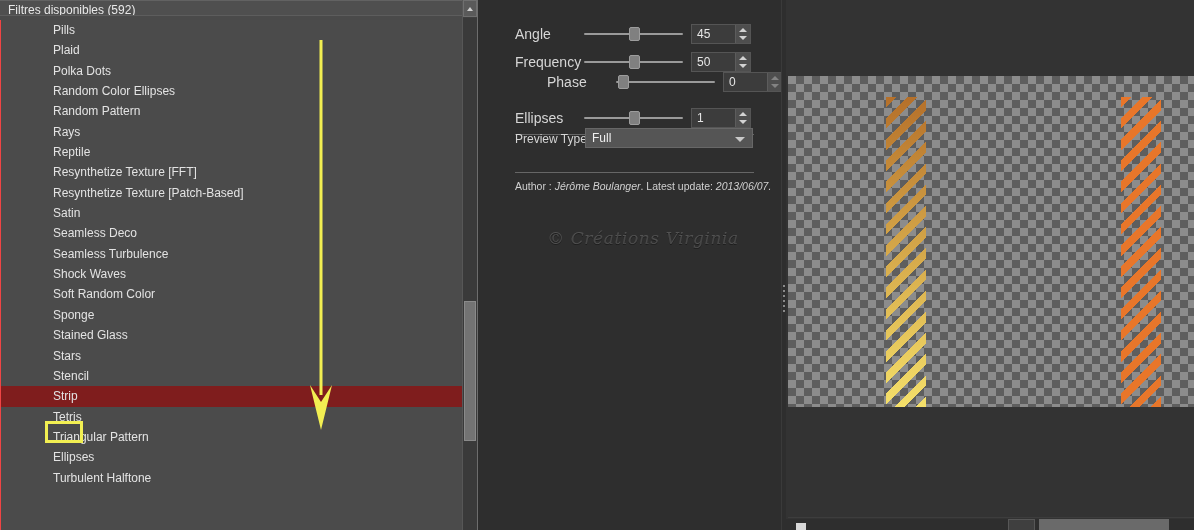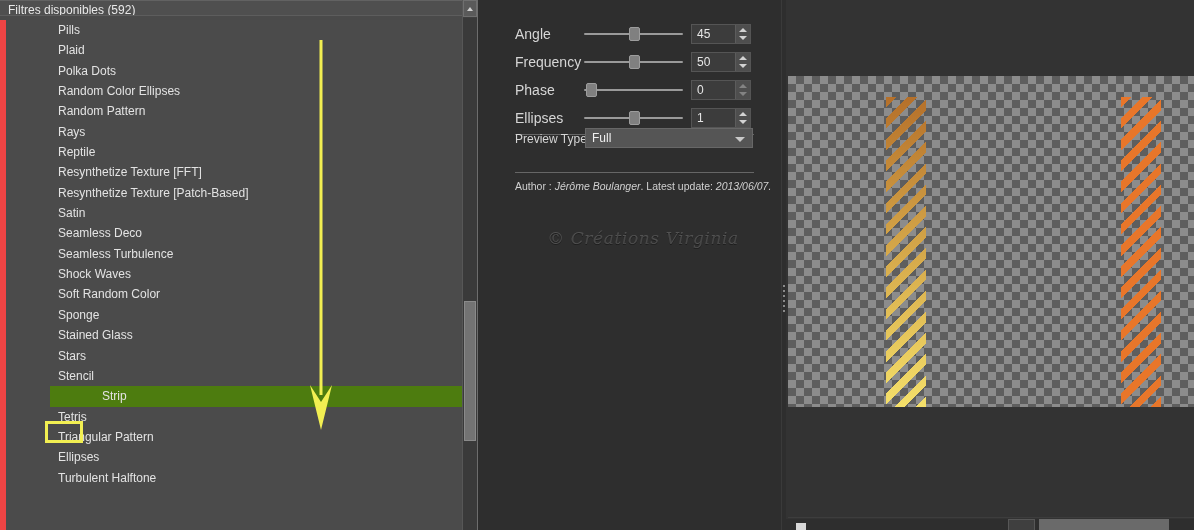--- a/index.html
+++ b/index.html
@@ -51,37 +51,36 @@
     overflow: hidden;
   }
 
   #list-scroll-area {
     position: absolute;
     left: 0; top: 20px;
     width: 463px;
     height: 510px;
     background: #4b4b4b;
     overflow: hidden;
-    border-left: 6px solid #ef4444;
+    border-left: 1px solid #ef4444;
     box-sizing: border-box;
   }
 
   .list-row {
     position: relative;
     height: 20.35px;
     line-height: 20.35px;
     color: #e3e3e3;
     font-size: 12px;
     padding-left: 52px;
     white-space: nowrap;
     box-sizing: border-box;
   }
   .list-row.selected {
-    background: #4d7c0f;
-    margin-left: 44px;
+    background: #7f1d1d;
   }
   .list-row .row-text {
     display: inline-block;
     pointer-events: none;
   }
 
   
   #strip-highlight {
     position: absolute;
     left: 45px;
@@ -509,21 +508,21 @@
             <div class="handle" style="left: 45.76%;"></div>
           </div>
           <div class="spinbox">
             <span class="value">50</span>
             <div class="spin-btns">
               <span class="up"></span>
               <span class="down"></span>
             </div>
           </div>
         </div>
-        <div class="param-row" style="top: 78px;">
+        <div class="param-row" style="top: 70px; margin-left: 32px;">
           <div class="param-label">Phase</div>
           <div class="slider">
             <div class="groove"></div>
             <div class="handle" style="left: 1.76%;"></div>
           </div>
           <div class="spinbox dim">
             <span class="value">0</span>
             <div class="spin-btns">
               <span class="up"></span>
               <span class="down"></span>

